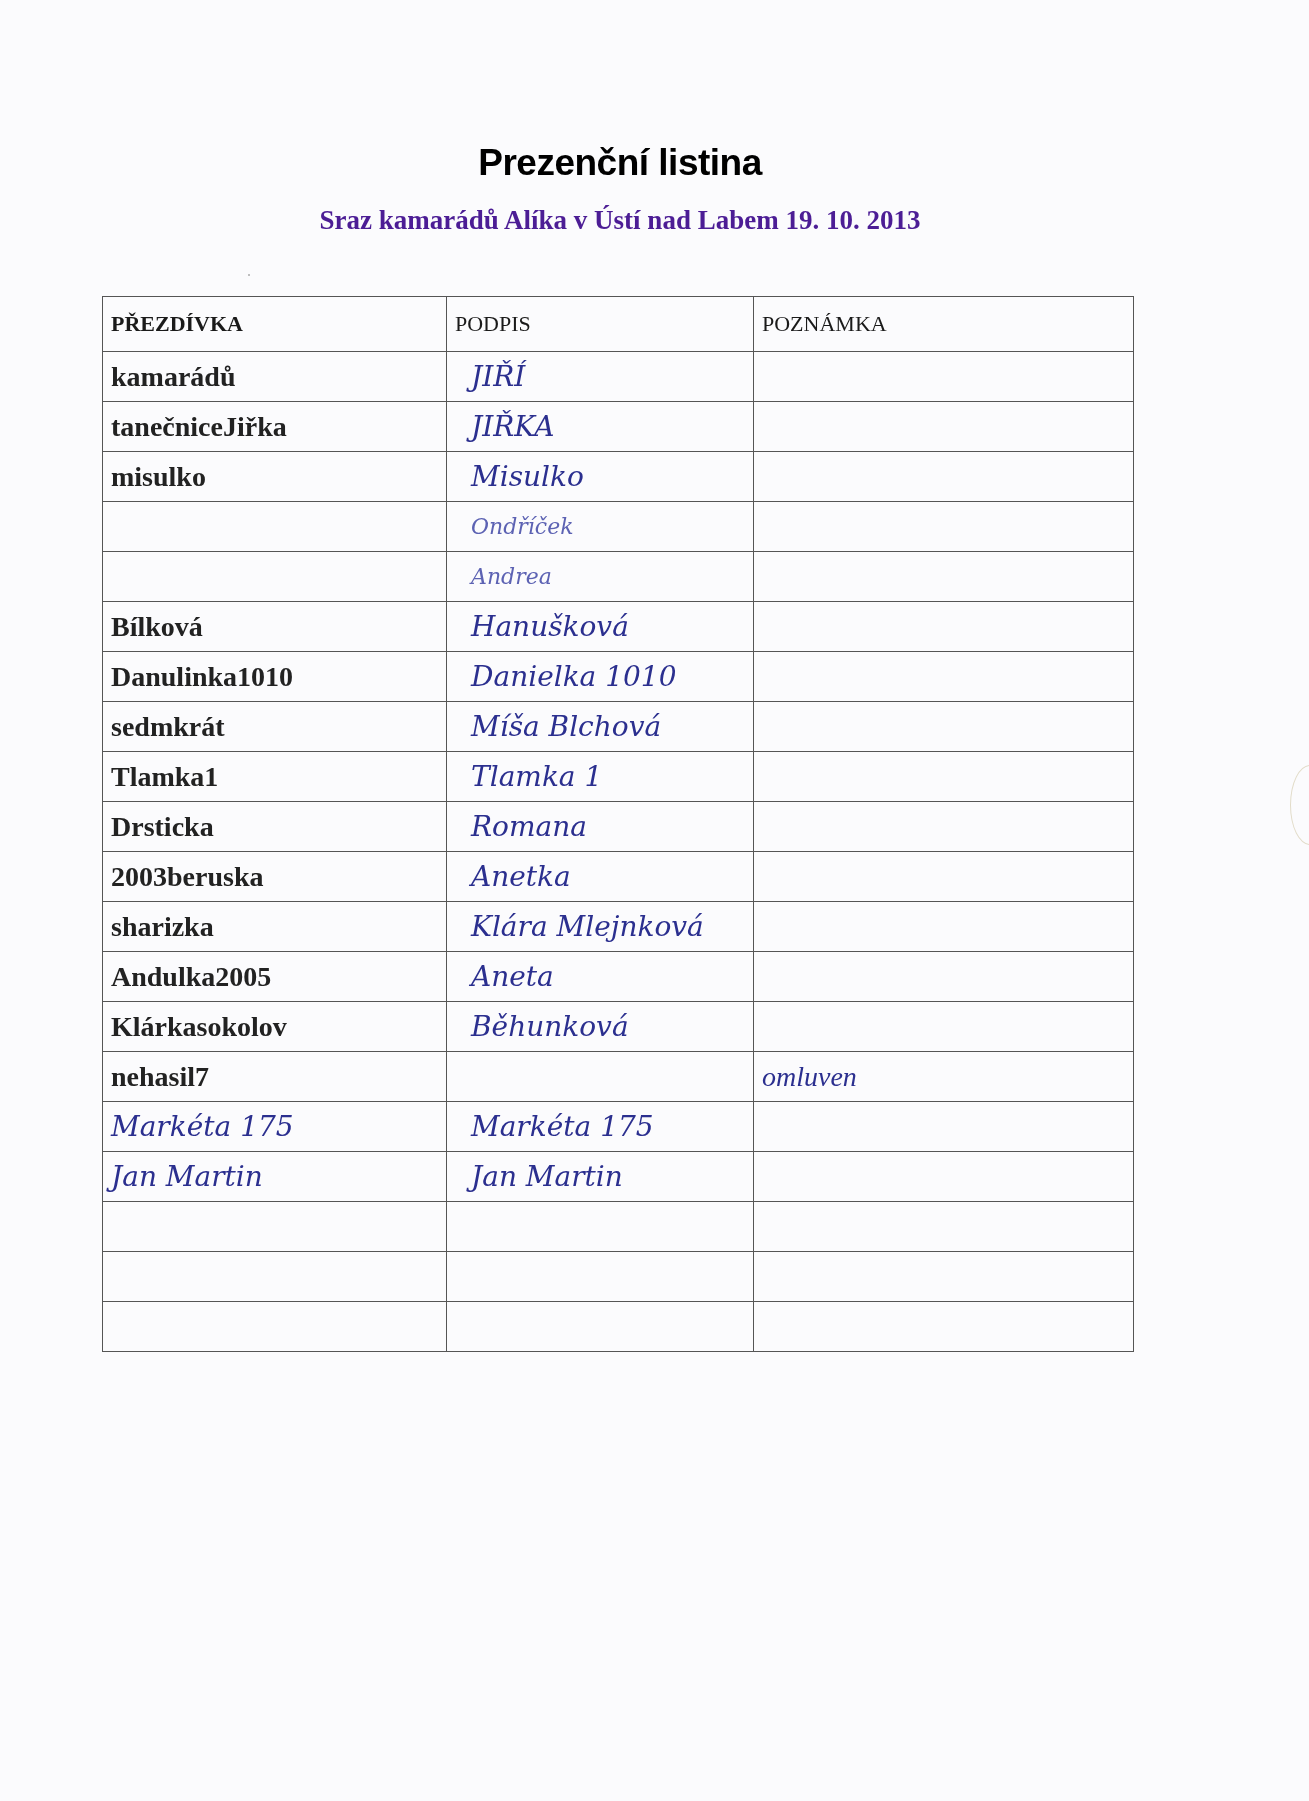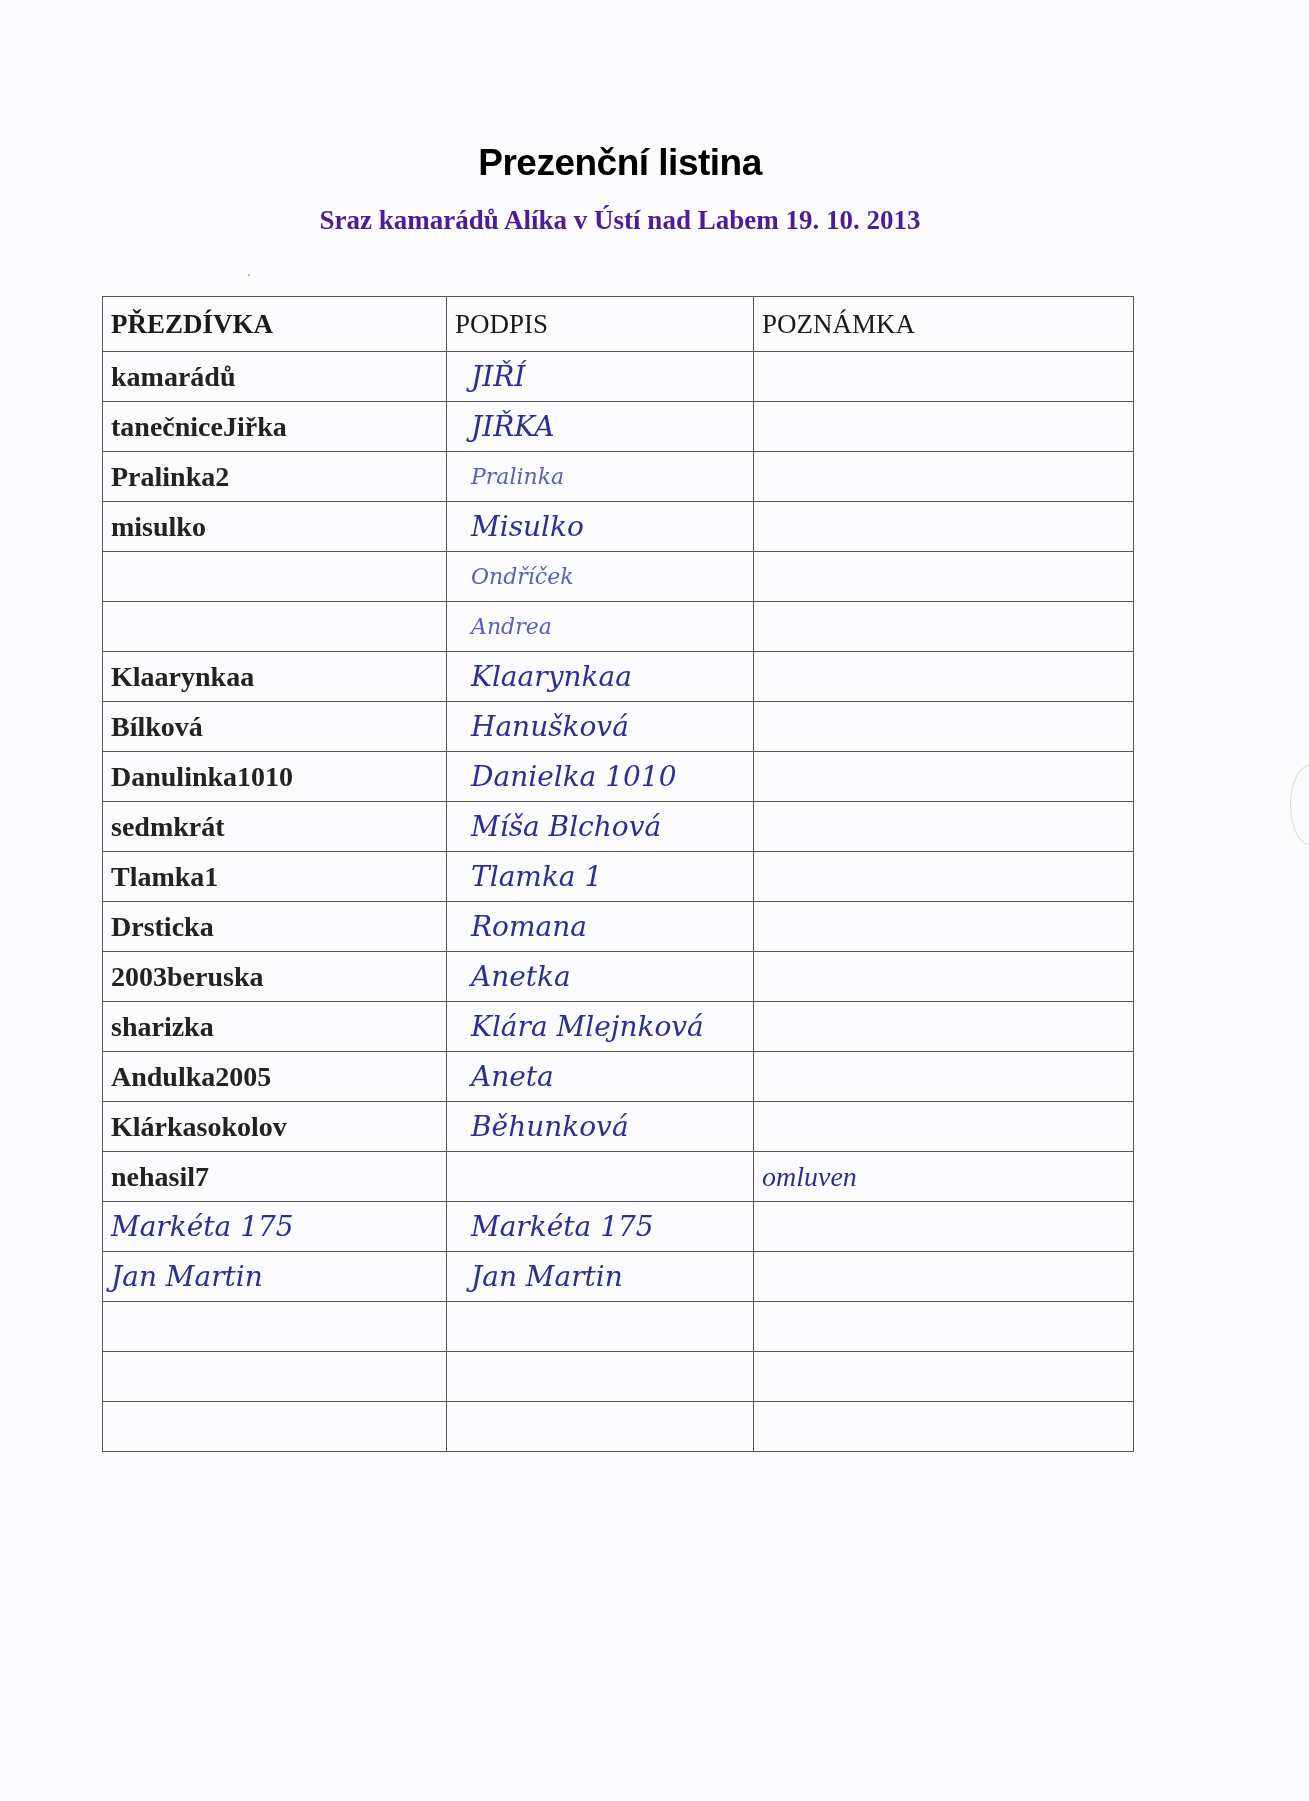--- a/index.html
+++ b/index.html
@@ -35,21 +35,21 @@
     .sheet th, .sheet td {
       border: 1.5px solid #555;
       padding: 0 8px;
       text-align: left;
       vertical-align: middle;
       overflow: hidden;
       white-space: nowrap;
     }
     .sheet th {
       height: 54px;
-      font-size: 27px;
+      font-size: 22px;
       font-weight: normal;
     }
     .sheet th.bold { font-weight: bold; }
     .sheet td { height: 49px; }
     .nick {
       font-weight: bold; font-size: 28px; color: #222;
     }
     .hand {
       font-family: "DejaVu Serif", serif;
       font-style: italic;
@@ -95,42 +95,32 @@
         <td class="nick">kamarádů</td>
         <td class="hand sig">JIŘÍ</td>
         <td class="hand note"></td>
       </tr>
       <tr>
         <td class="nick">tanečniceJiřka</td>
         <td class="hand sig">JIŘKA</td>
         <td class="hand note"></td>
       </tr>
       <tr>
-        <td class="nick">Pralinka2</td>
-        <td class="hand sig faint">Pralinka</td>
-        <td class="hand note"></td>
-      </tr>
-      <tr>
         <td class="nick">misulko</td>
         <td class="hand sig">Misulko</td>
         <td class="hand note"></td>
       </tr>
       <tr>
         <td class="nick"></td>
         <td class="hand sig faint">Ondříček</td>
         <td class="hand note"></td>
       </tr>
       <tr>
         <td class="nick"></td>
         <td class="hand sig faint">Andrea</td>
-        <td class="hand note"></td>
-      </tr>
-      <tr>
-        <td class="nick">Klaarynkaa</td>
-        <td class="hand sig">Klaarynkaa</td>
         <td class="hand note"></td>
       </tr>
       <tr>
         <td class="nick">Bílková</td>
         <td class="hand sig">Hanušková</td>
         <td class="hand note"></td>
       </tr>
       <tr>
         <td class="nick">Danulinka1010</td>
         <td class="hand sig">Danielka 1010</td>

